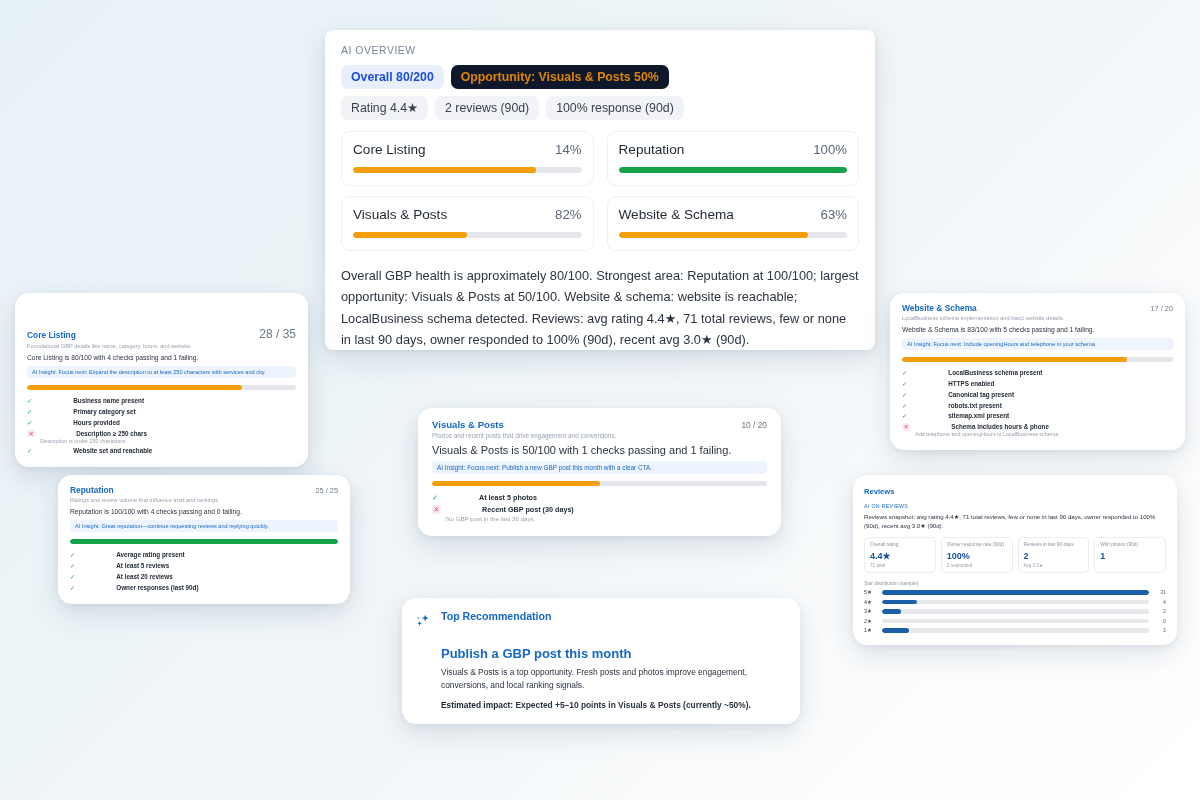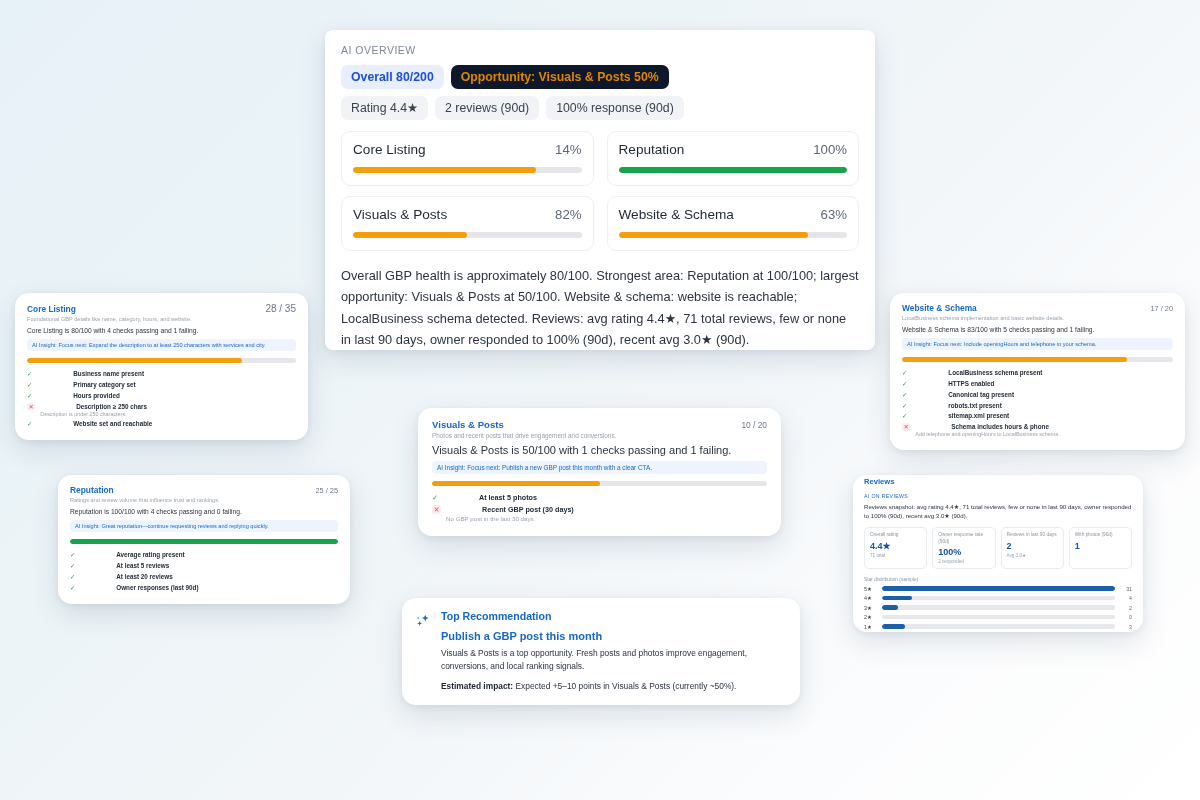--- a/index.html
+++ b/index.html
@@ -50,21 +50,21 @@
   .dc-list { margin-top: 7px; }
   .dc-item { display: flex; gap: 5px; align-items: flex-start; margin-bottom: 3px; }
   .mk { flex: none; line-height: 1.25; }
   .mk-ok { color: #1aa353; }
   .mk-no { color: #e2536b; background: #fdecef; border-radius: 2px; padding: 0 1.5px; }
   .it-label { color: #222b36; font-weight: 700; margin-left: 36px; }
   .it-note { color: #98a2ae; display: block; font-weight: 400; margin-top: 1px; }
 
   
   #card-core   { left: 15px;  top: 293px; width: 293px; }
-  #card-core .dc-title { font-size: 8.4px; } #card-core .dc-score { font-size: 10px; }
+  #card-core .dc-title { font-size: 8.4px; } #card-core .dc-score { font-size: 12px; margin-top: 24px; }
   #card-core .dc-sub { font-size: 5.6px; } #card-core .dc-line { font-size: 6.7px; }
   #card-core .dc-insight { font-size: 5.6px; } #card-core .dc-item { font-size: 6.3px; }
   #card-core .it-note { font-size: 5.4px; }
 
   #card-web    { left: 890px; top: 293px; width: 295px; }
   #card-web .dc-title { font-size: 8.4px; } #card-web .dc-score { font-size: 7.4px; }
   #card-web .dc-sub { font-size: 5.6px; } #card-web .dc-line { font-size: 6.7px; }
   #card-web .dc-insight { font-size: 5.6px; } #card-web .dc-item { font-size: 6.3px; }
   #card-web .it-note { font-size: 5.4px; }
 
@@ -73,45 +73,45 @@
   #card-rep .dc-sub { font-size: 5.6px; } #card-rep .dc-line { font-size: 6.7px; }
   #card-rep .dc-insight { font-size: 5.6px; } #card-rep .dc-item { font-size: 6.3px; }
 
   #card-vis    { left: 418px; top: 408px; width: 363px; padding: 11px 14px; }
   #card-vis .dc-title { font-size: 9.6px; } #card-vis .dc-score { font-size: 8.4px; }
   #card-vis .dc-sub { font-size: 6.4px; } #card-vis .dc-line { font-size: 11px; }
   #card-vis .dc-insight { font-size: 6.4px; } #card-vis .dc-item { font-size: 7.2px; }
   #card-vis .it-note { font-size: 6.2px; }
 
   
-  #card-reviews { left: 853px; top: 475px; width: 290px; padding: 2px 11px; }
+  #card-reviews { left: 853px; top: 475px; width: 324px; padding: 12px 11px; }
   .rv-title { color: #1668c4; font-weight: 700; font-size: 7.6px; }
   .rv-eyebrow { color: #1668c4; font-size: 5.2px; letter-spacing: .35px; margin-top: 7px; }
   .rv-snap { color: #2a3340; font-size: 6.1px; line-height: 1.5; margin-top: 3px; }
   .rv-tiles { display: grid; grid-template-columns: repeat(4,1fr); gap: 5px; margin-top: 7px; }
   .rv-tile { border: 1px solid #e9ecf0; border-radius: 5px; padding: 4px 5px; }
   .rv-tl { color: #8b95a2; font-size: 4.8px; line-height: 1.35; }
   .rv-tv { color: #14539e; font-size: 9px; font-weight: 700; margin-top: 2px; }
   .rv-tn { color: #98a2ae; font-size: 4.6px; margin-top: 2px; }
   .rv-dist-label { color: #8b95a2; font-size: 4.9px; margin-top: 8px; }
   .rv-row { display: flex; align-items: center; gap: 5px; margin-top: 3.5px; }
   .rv-star { color: #3a4450; font-size: 5.4px; width: 13px; flex: none; }
   .rv-track { flex: 1; height: 4.5px; border-radius: 3px; background: #e6e8eb; overflow: hidden; }
   .rv-fill { height: 100%; background: #1a5fa8; border-radius: 3px; }
   .rv-cnt { color: #5b6676; font-size: 5.2px; width: 12px; text-align: right; flex: none; }
 
   
   #card-rec { left: 402px; top: 598px; width: 398px; padding: 12px 14px 14px 12px; display: flex; gap: 9px; }
   .rec-icon { flex: none; width: 18px; height: 18px; margin-top: 2px; }
   .rec-title { color: #1668c4; font-weight: 700; font-size: 10.6px; }
-  .rec-sub { color: #1668c4; font-weight: 700; font-size: 11px; margin-top: 8px; }
+  .rec-sub { color: #1668c4; font-weight: 700; font-size: 13px; margin-top: 24px; }
   .rec-body { color: #2a3340; font-size: 8.4px; line-height: 1.58; margin-top: 5px; }
   .rec-ul { margin: 6px 0 0 14px; }
   .rec-ul li { color: #2a3340; font-size: 8.4px; line-height: 1.78; }
-  .rec-impact { color: #2a3340; font-size: 8.4px; margin-top: 7px; }
+  .rec-impact { color: #2a3340; font-size: 8.4px; margin-top: 7px; font-weight: bold; }
   .rec-impact b { color: #1b2430; }
 </style>
 </head>
 <body>
 
 <div class="stage">
 
   <div class="card" id="ai-overview">
     <div class="ov-eyebrow">AI OVERVIEW</div>
     <div class="chip-row" id="chips-primary">

